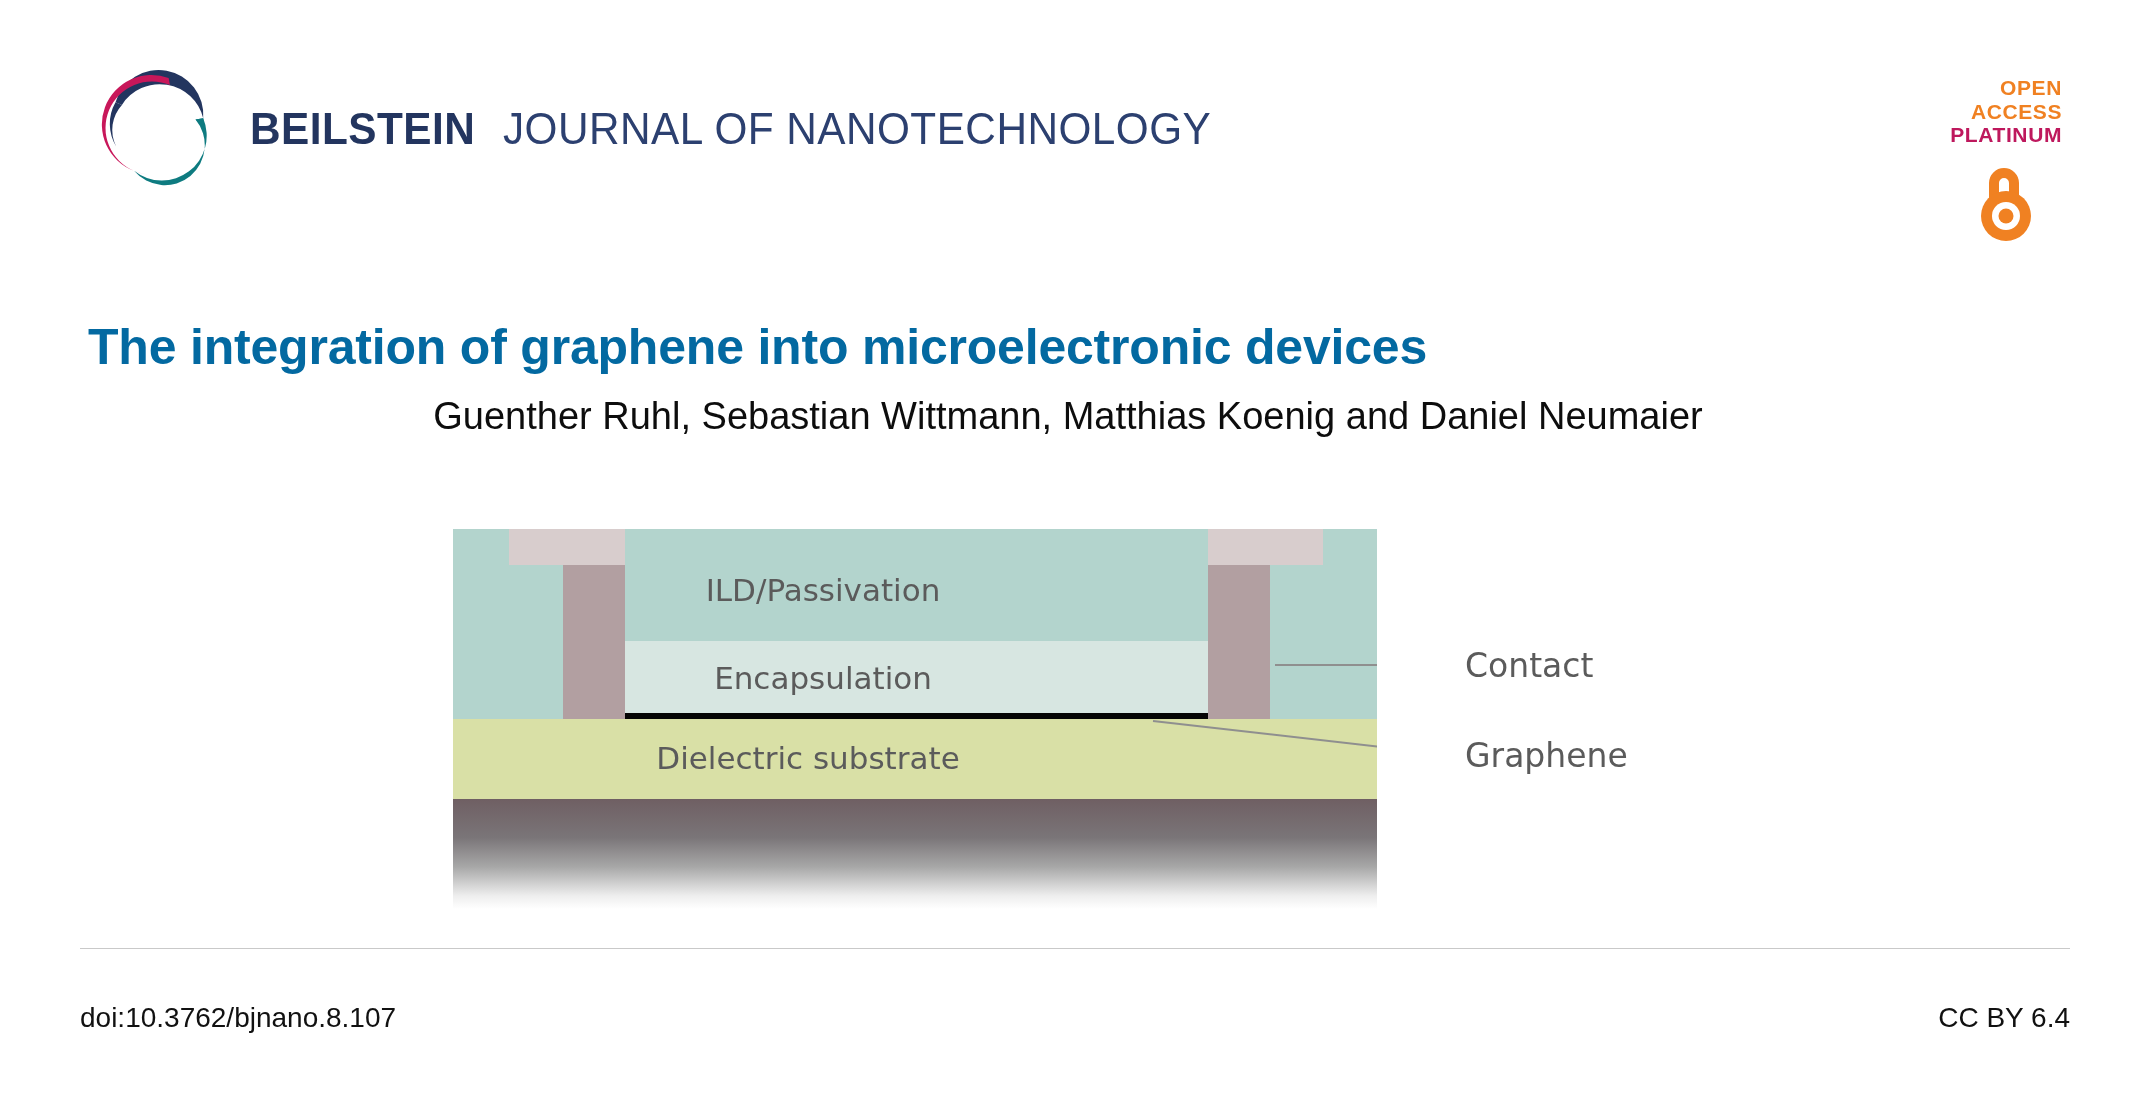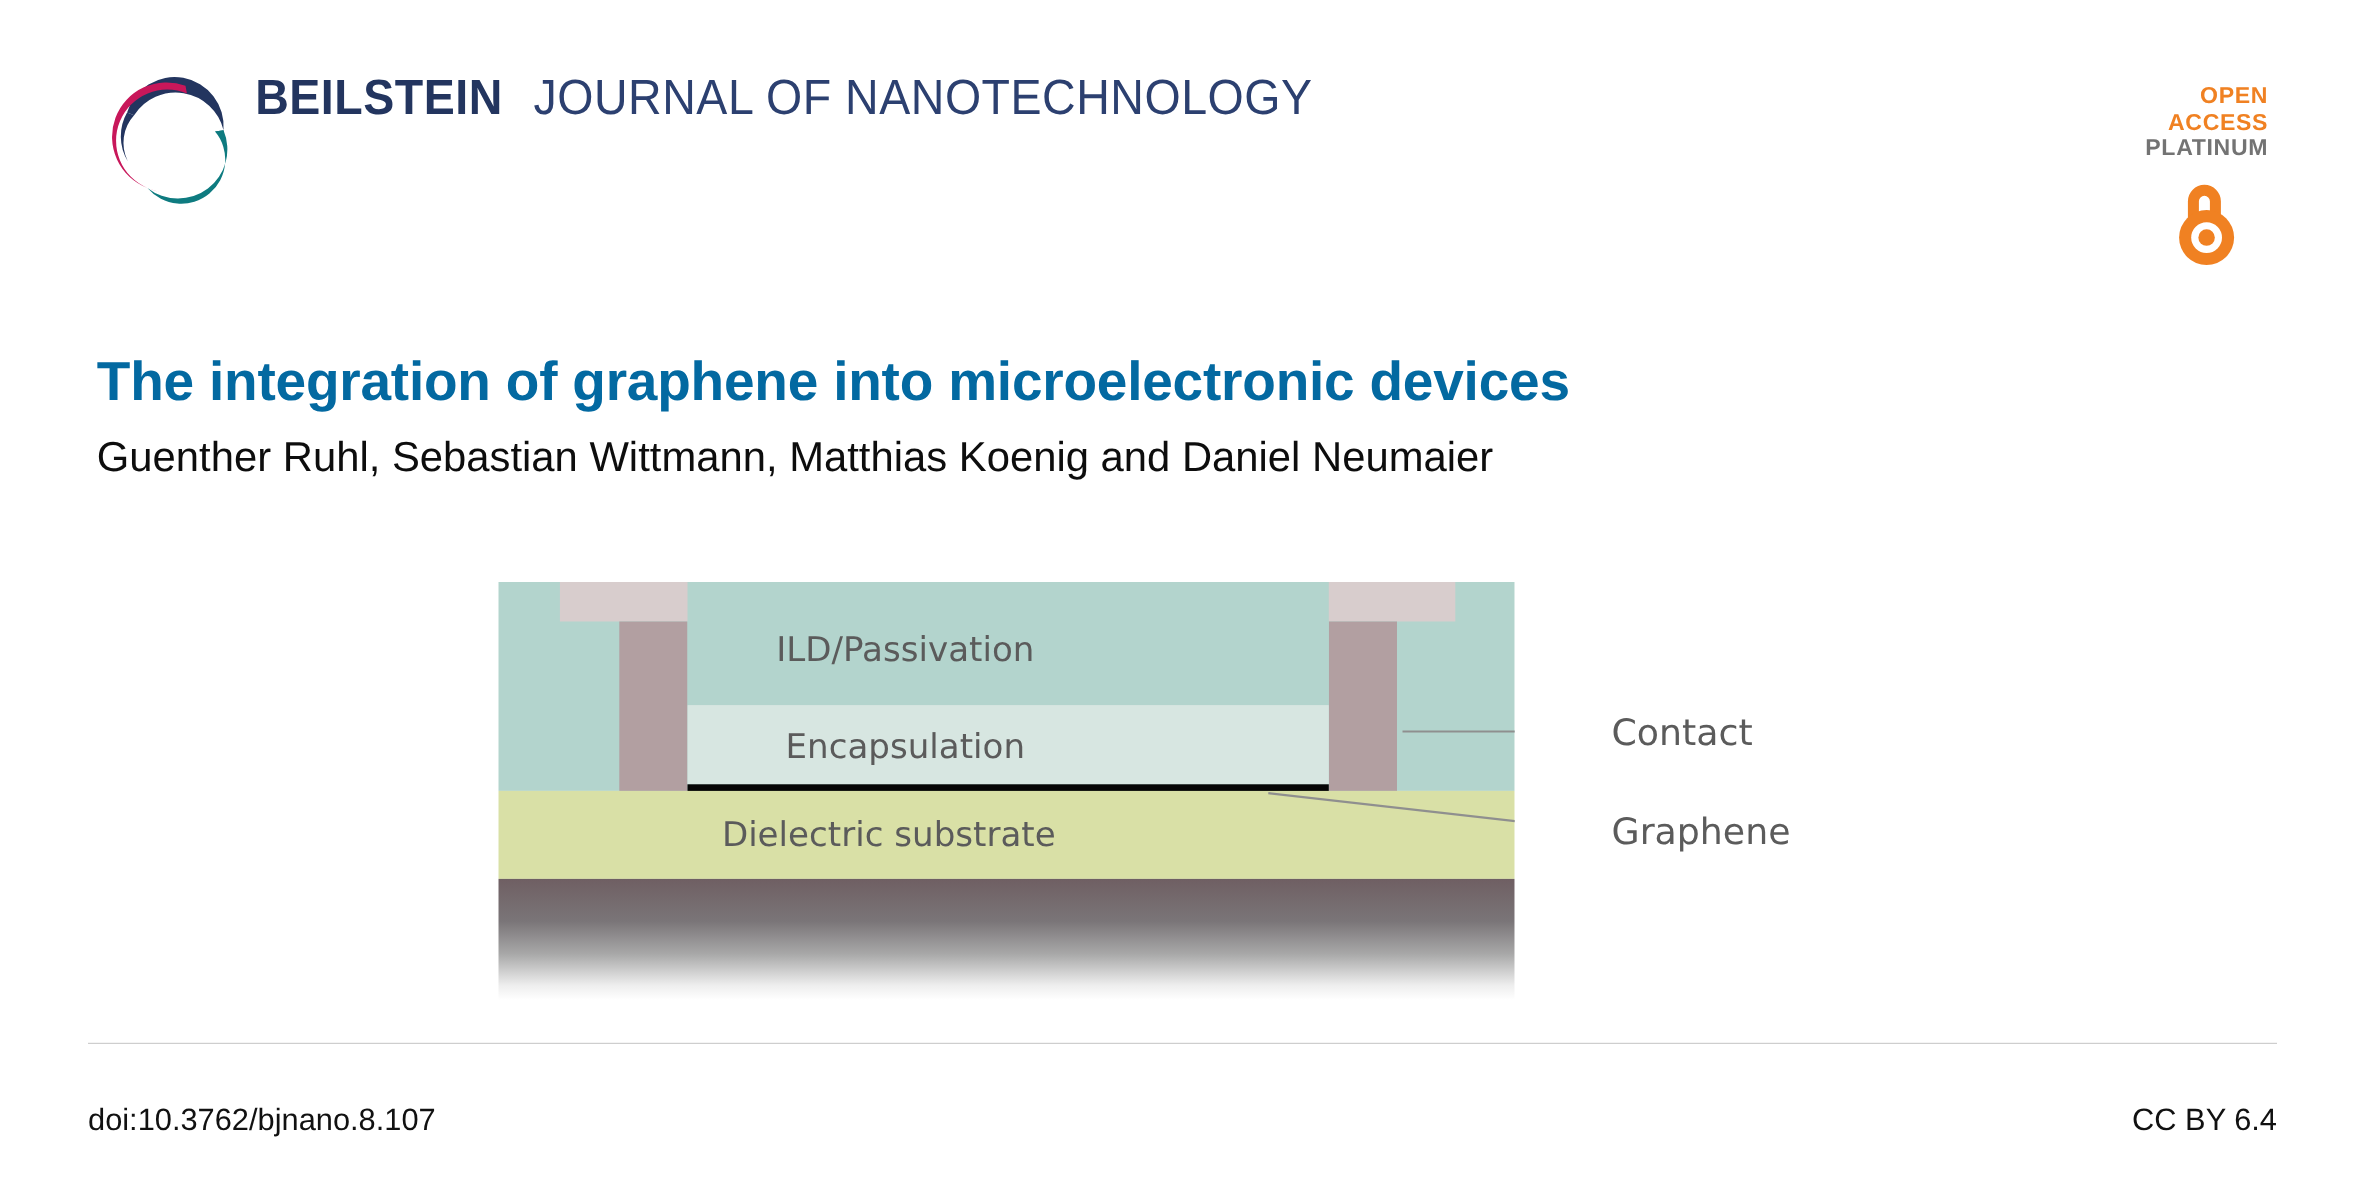--- a/index.html
+++ b/index.html
@@ -22,22 +22,22 @@
     left: 0; top: 0;
     width: 2150px;
     height: 230px;
   }
 
   #brand-block {
     position: absolute;
     left: 88px;
     top: 62px;
     display: flex;
-    align-items: flex-start;
-    gap: 16px;
+    align-items: center;
+    gap: 34px;
   }
 
   #journal-logo-mark {
     width: 128px;
     height: 128px;
     flex: 0 0 auto;
     display: block;
   }
 
   #wordmark {
@@ -81,21 +81,21 @@
     text-align: right;
     line-height: 1.12;
   }
   #oa-text-stack div {
     font-family: "Liberation Sans", sans-serif;
     font-weight: 700;
     font-size: 21px;
     letter-spacing: 0.6px;
   }
   .oa-orange { color: #f08122; }
-  .oa-grey   { color: #737373; }
+  .oa-grey   { color: #be185d; }
 
   #oa-lock-icon { display: block; width: 66px; height: 84px; }
 
   
   #article-title {
     position: absolute;
     left: 88px;
     top: 285px;
     width: 1920px;
     font-family: "Liberation Sans", sans-serif;
@@ -109,20 +109,21 @@
   #article-authors {
     position: absolute;
     left: 88px;
     top: 394px;
     width: 1960px;
     font-family: "Liberation Sans", sans-serif;
     font-weight: 400;
     font-size: 38px;
     line-height: 1.2;
     color: #0d0d0d;
+    text-align: center;
   }
 
   
   #graphical-abstract {
     position: absolute;
     left: 453px;
     top: 517px;
     width: 924px;
     height: 380px;
     margin-top: 12px;

